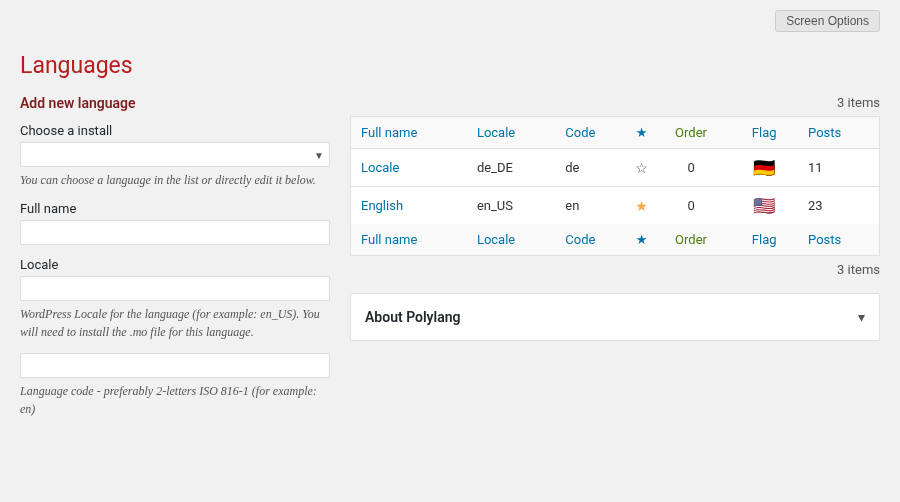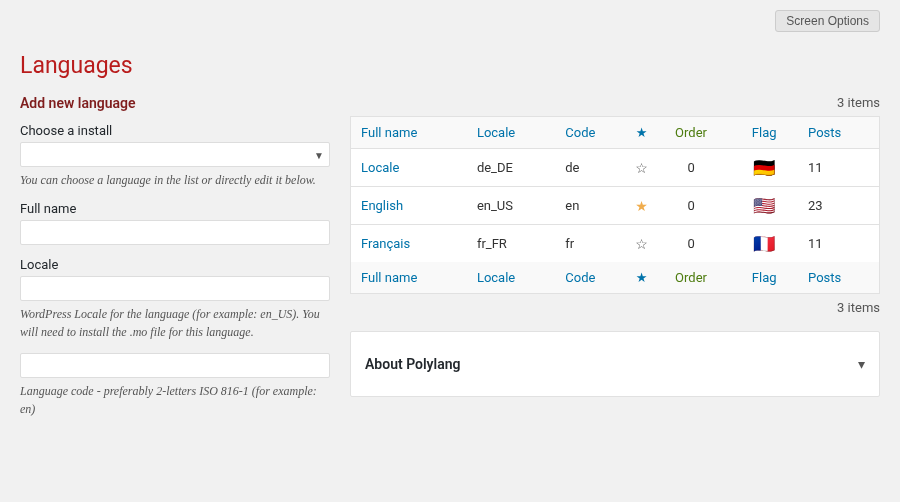--- a/index.html
+++ b/index.html
@@ -160,21 +160,21 @@
     .about-polylang {
       margin-top: 16px;
       background: #fff;
       border: 1px solid #e1e1e1;
       border-radius: 2px;
     }
     .about-header {
       display: flex;
       justify-content: space-between;
       align-items: center;
-      padding: 24px 14px;
+      padding: 15px 14px;
       cursor: pointer;
     }
     .about-title {
       font-size: 14px;
       font-weight: 600;
       color: #23282d;
     }
     .chevron-icon {
       font-size: 14px;
       color: #555;
@@ -276,35 +276,20 @@
       <td>en</td>
       <td class="col-star">
         <span class="star-icon filled">★</span>
       </td>
       <td class="col-order">0</td>
       <td class="col-flag">
         <span class="flag-emoji">🇺🇸</span>
       </td>
       <td class="col-posts">23</td>
     </tr>
-            <tr>
-      <td>
-        <a class="lang-link">Français</a>
-      </td>
-      <td>fr_FR</td>
-      <td>fr</td>
-      <td class="col-star">
-        <span class="star-icon ">☆</span>
-      </td>
-      <td class="col-order">0</td>
-      <td class="col-flag">
-        <span class="flag-emoji">🇫🇷</span>
-      </td>
-      <td class="col-posts">11</td>
-    </tr>
           </tbody>
         <tfoot>
           <tr>
             <th class="col-fullname">
               <a class="lang-link">Full name</a>
             </th>
             <th class="col-locale">
               <a class="lang-link">Locale</a>
             </th>
             <th class="col-code">

